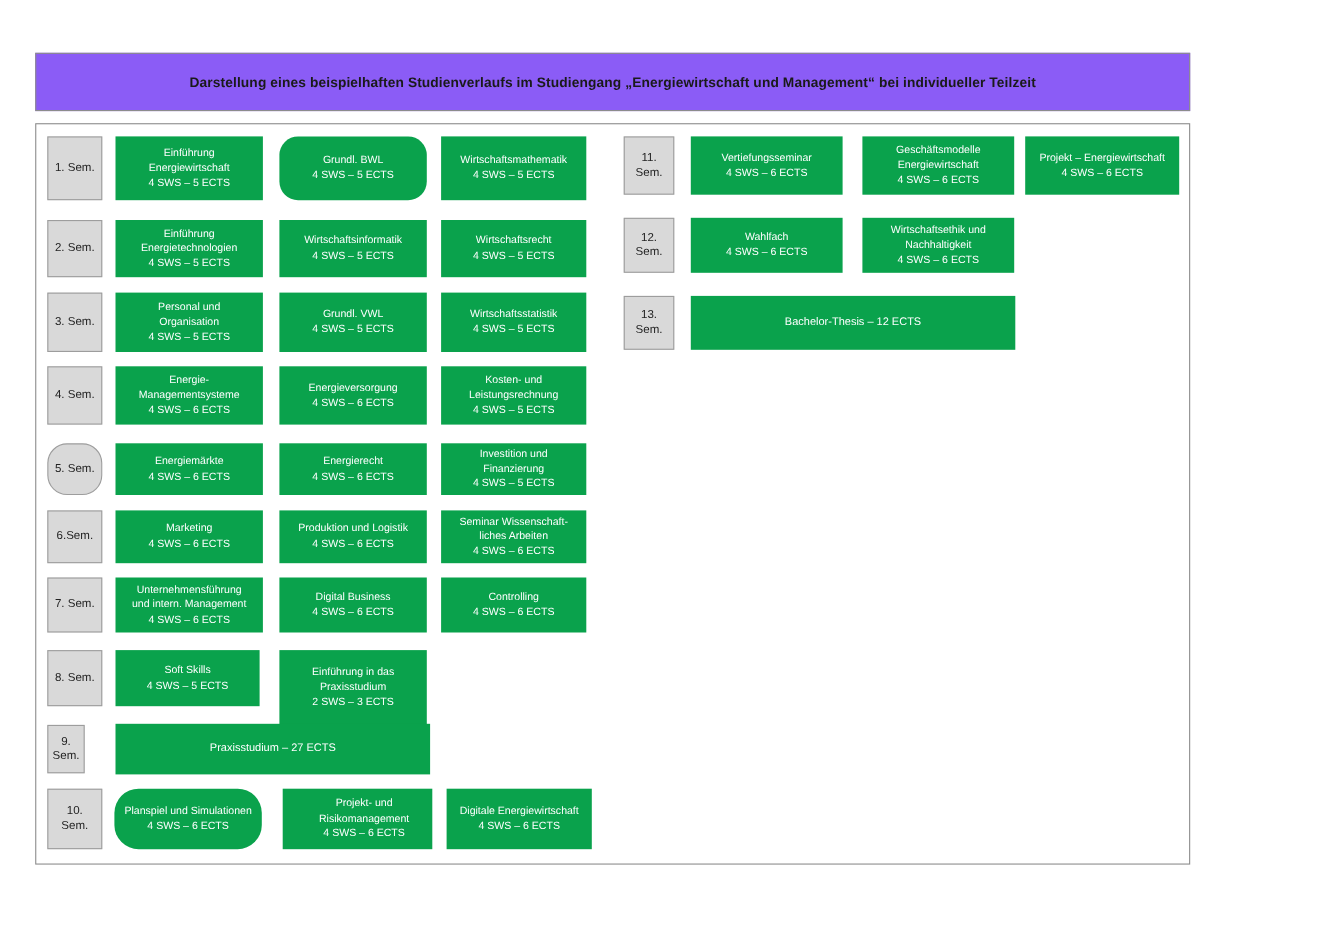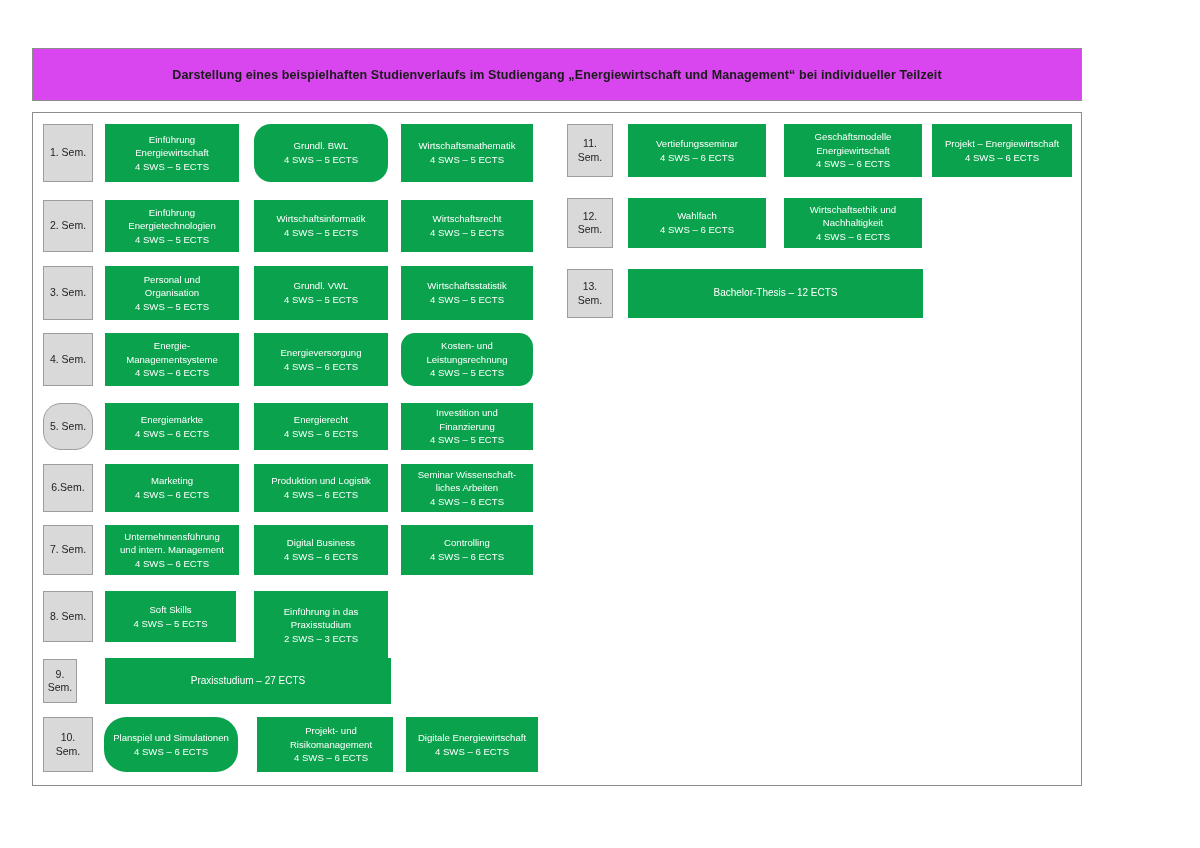--- a/index.html
+++ b/index.html
@@ -15,21 +15,21 @@
     overflow: hidden;
   }
 
   
   #title-banner {
     position: absolute;
     left: 32px;
     top: 48px;
     width: 1050px;
     height: 53px;
-    background: #d946ef;
+    background: #8b5cf6;
     border: 1px solid #8c8c8c;
     box-sizing: border-box;
     display: flex;
     align-items: center;
     justify-content: center;
   }
   #title-banner .title-text {
     font-size: 12.5px;
     font-weight: bold;
     color: #1a1a1a;
@@ -152,21 +152,21 @@
       </div>
       <div class="course-box" style="left: 72px; top: 220px; width: 134px; height: 53px;">
         <span class="c-title">Energie-
 Managementsysteme</span>
         <span class="c-meta">4 SWS – 6 ECTS</span>
       </div>
       <div class="course-box" style="left: 221px; top: 220px; width: 134px; height: 53px;">
         <span class="c-title">Energieversorgung</span>
         <span class="c-meta">4 SWS – 6 ECTS</span>
       </div>
-      <div class="course-box" style="left: 368px; top: 220px; width: 132px; height: 53px; border-radius: 14px;">
+      <div class="course-box" style="left: 368px; top: 220px; width: 132px; height: 53px;">
         <span class="c-title">Kosten- und
 Leistungsrechnung</span>
         <span class="c-meta">4 SWS – 5 ECTS</span>
       </div>
       <div class="sem-label" style="left: 10px; top: 290px; width: 50px; height: 47px; border-radius: 18px;">
         <span class="lbl-inner">5. Sem.</span>
       </div>
       <div class="course-box" style="left: 72px; top: 290px; width: 134px; height: 47px;">
         <span class="c-title">Energiemärkte</span>
         <span class="c-meta">4 SWS – 6 ECTS</span>

